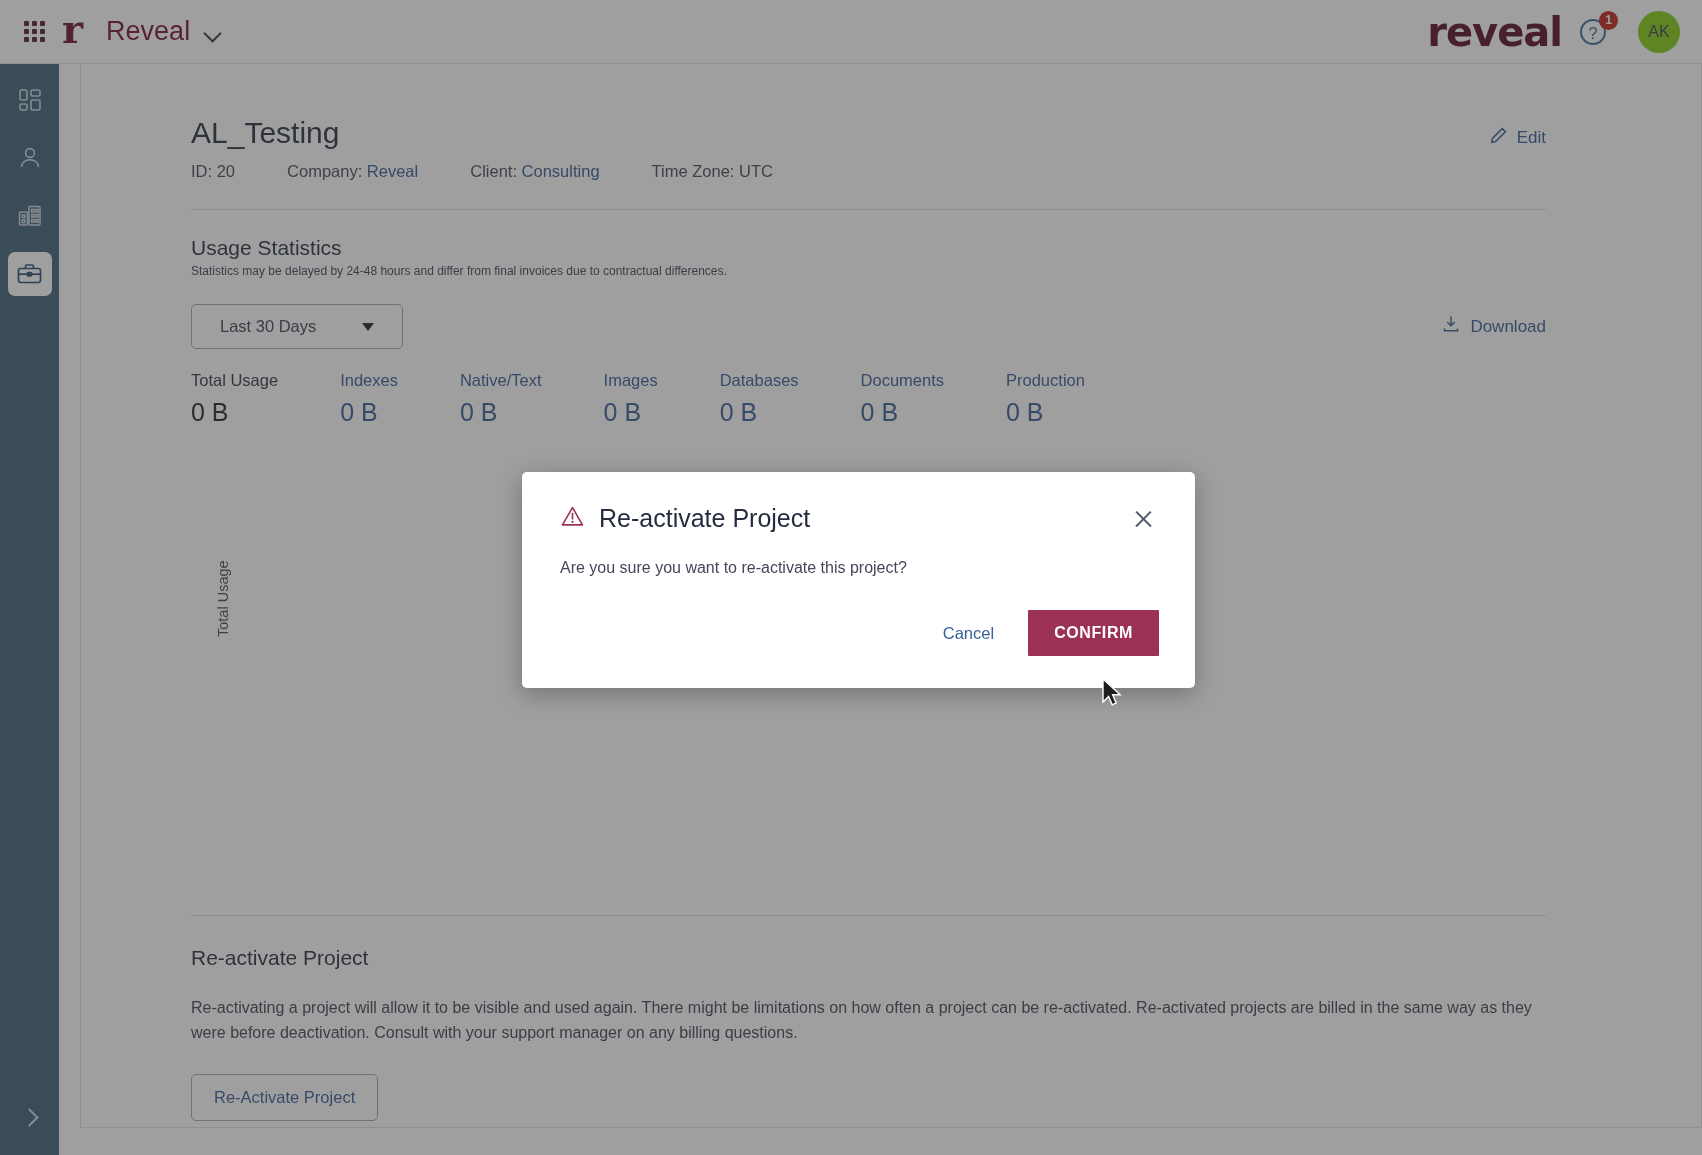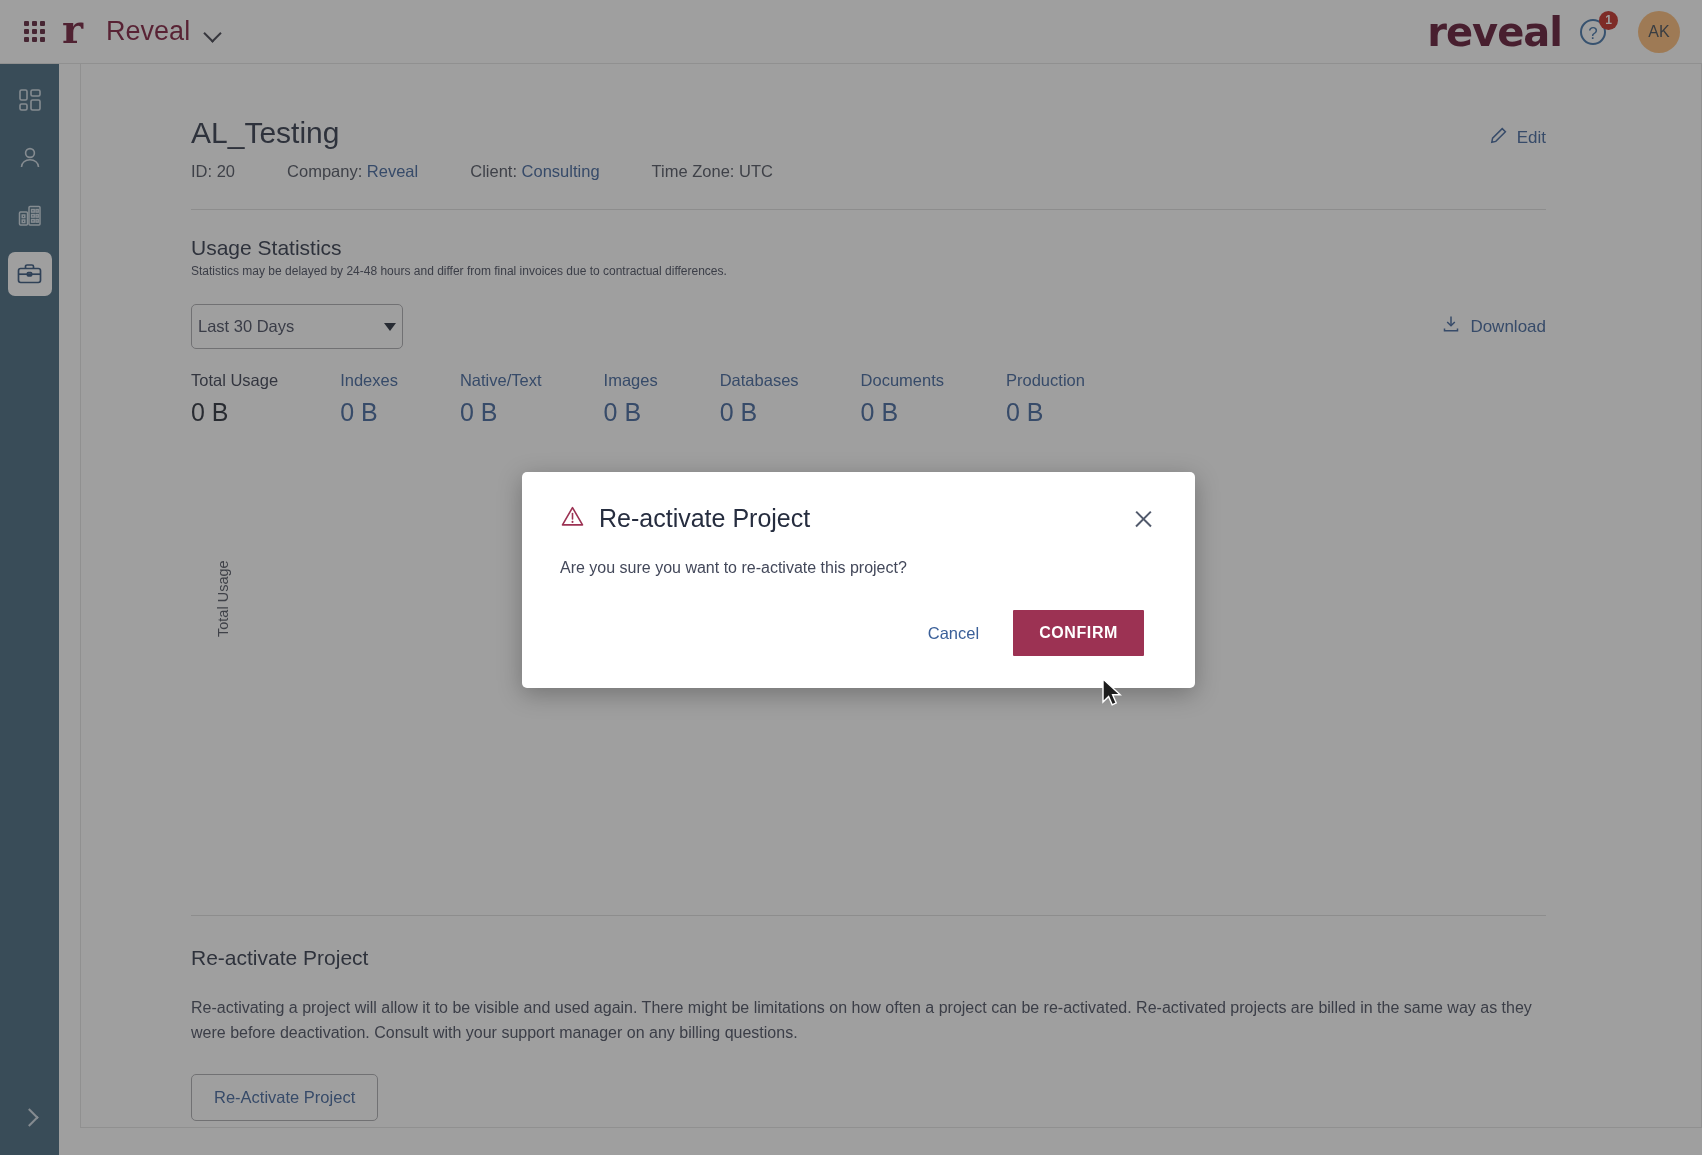--- a/index.html
+++ b/index.html
@@ -125,21 +125,21 @@
     color: #ffffff;
     font-size: 12px;
     font-weight: 700;
     line-height: 19px;
     text-align: center;
   }
   .avatar {
     margin-left: 24px;
     width: 42px; height: 42px;
     border-radius: 50%;
-    background: #fdba74;
+    background: #84cc16;
     color: #3e4650;
     font-size: 16px;
     line-height: 42px;
     text-align: center;
     cursor: pointer;
   }
 
   
   .rail {
     position: absolute;
@@ -257,21 +257,21 @@
     display: flex;
     align-items: center;
   }
   .select {
     width: 212px;
     height: 45px;
     border: 1px solid #a9a9ad;
     border-radius: 5px;
     display: flex;
     align-items: center;
-    padding: 0 6px;
+    padding: 0 28px;
     box-sizing: border-box;
     font-size: 16.5px;
     color: #41465a;
     cursor: pointer;
     background: transparent;
   }
   .select .caret {
     margin-left: auto;
     width: 0; height: 0;
     border-left: 6px solid transparent;
@@ -396,21 +396,21 @@
     background: #525a6c;
   }
   .modal-close:before { transform: rotate(45deg); }
   .modal-close:after  { transform: rotate(-45deg); }
   .modal-body {
     padding: 26px 38px 0 38px;
     font-size: 16px;
     color: #43485a;
   }
   .modal-foot {
-    padding: 33px 51px 32px 36px;
+    padding: 33px 36px 32px 36px;
     display: flex;
     align-items: center;
     justify-content: flex-end;
   }
   .btn-cancel {
     font-size: 16.5px;
     color: #3b6099;
     background: transparent;
     border: none;
     padding: 12px 18px;

